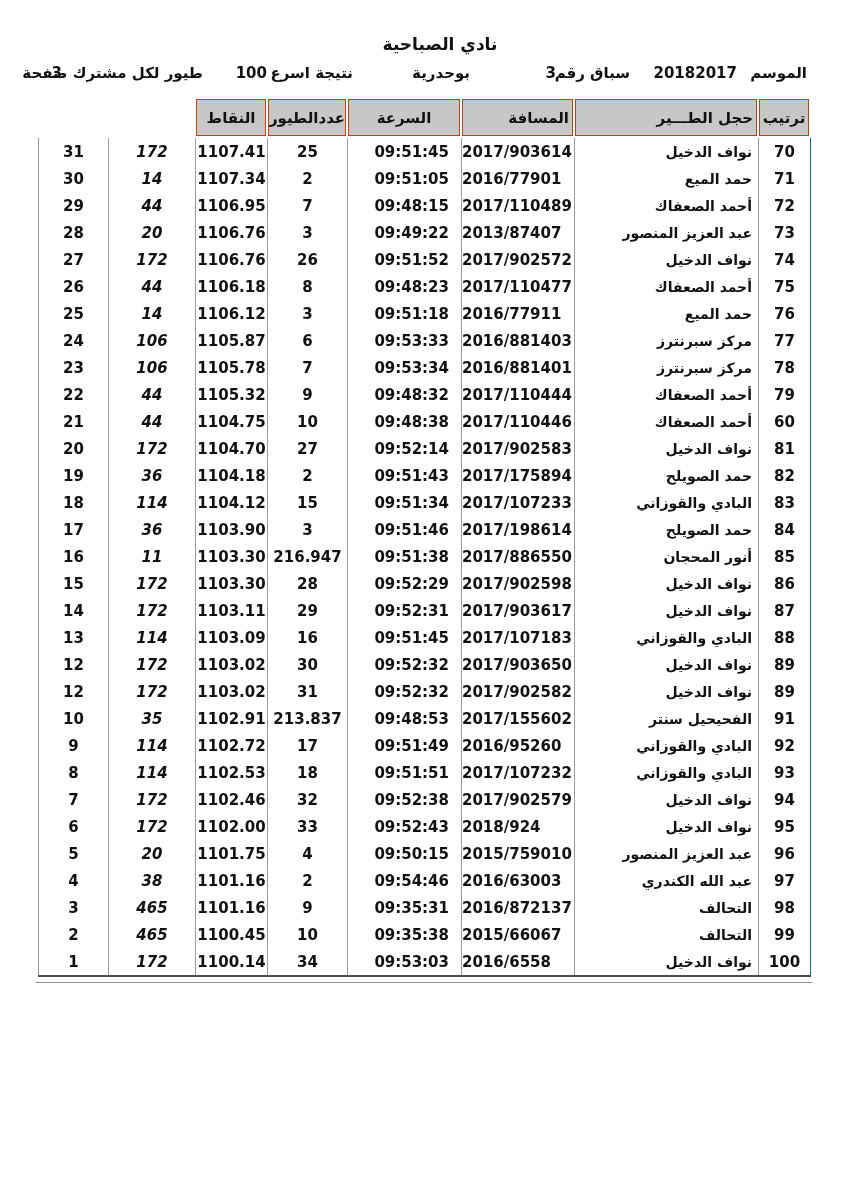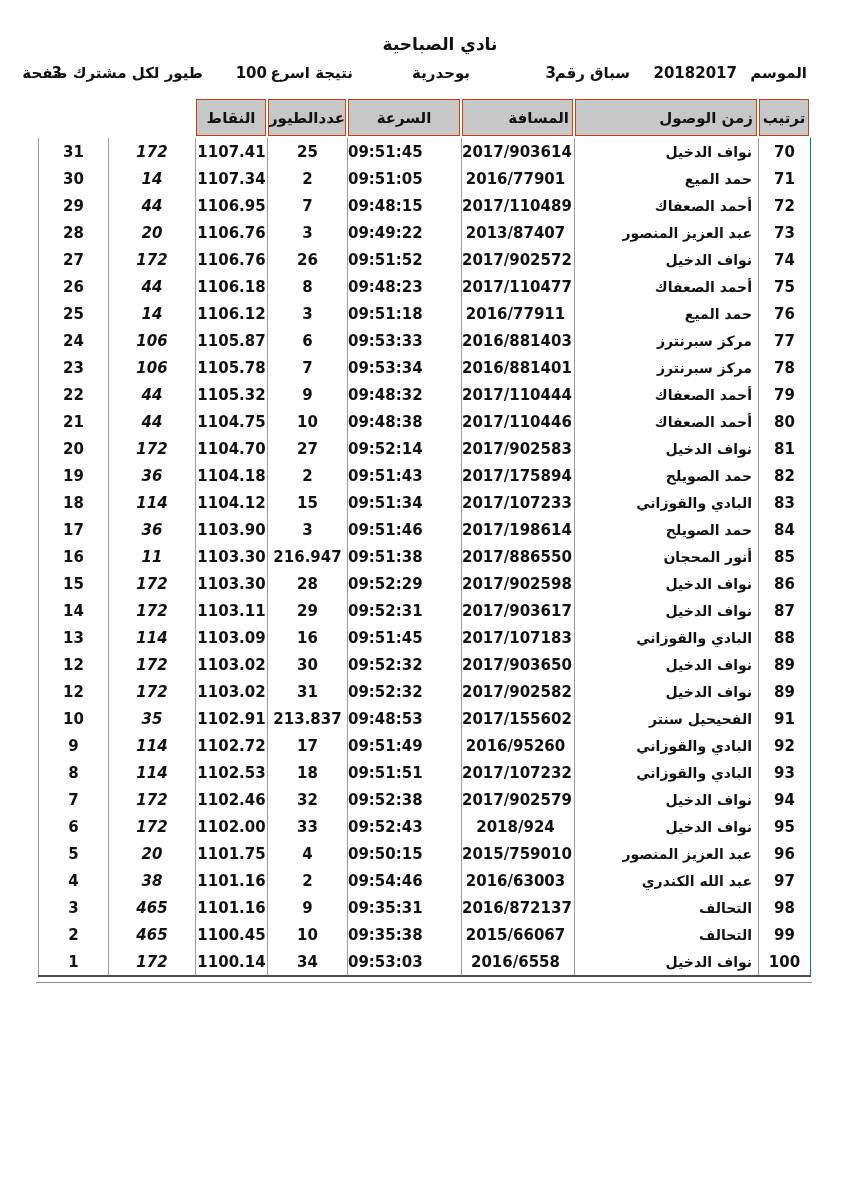--- a/index.html
+++ b/index.html
@@ -102,22 +102,22 @@
     font-size: 15px;
     border-left: 1px solid #9b9b9b;
     white-space: nowrap;
     overflow: hidden;
   }
   table.results td:first-child {
     border-right: 1px solid #0f766e;
   }
   .c-rank   { text-align: center; }
   .c-name   { text-align: right; padding-right: 6px !important; font-size: 14px !important; }
-  .c-ring   { direction: ltr; text-align: center; padding-right: 5px !important; }
-  .c-time   { direction: ltr; text-align: left; padding-right: 12px !important; }
+  .c-ring   { direction: ltr; text-align: left; padding-right: 5px !important; }
+  .c-time   { direction: ltr; text-align: right; padding-right: 12px !important; }
   .c-dist   { direction: ltr; text-align: center; }
   .c-speed  { direction: ltr; text-align: center; }
   .c-birds  { text-align: center; font-style: italic; }
   .c-points { text-align: center; }
   .bottom-line {
     position: absolute;
     left: 36px;
     top: 982px;
     width: 776px;
     height: 1px;
@@ -139,21 +139,21 @@
     <span class="i-location">بوحدرية</span>
     <span class="i-result-label">نتيجة اسرع</span>
     <span class="i-result-value">100</span>
     <span class="i-result-suffix">طيور لكل مشترك صفحة</span>
     <span class="i-page-value">3</span>
   </div>
 
   <div class="table-wrap">
     <div class="thead">
       <div class="th">ترتيب</div>
-      <div class="th ha">زمن الوصول</div>
+      <div class="th ha">حجل الطـــير</div>
       <div class="th ha">المسافة</div>
       <div class="th">السرعة</div>
       <div class="th">عددالطيور</div>
       <div class="th">النقاط</div>
     </div>
 
     <table class="results" dir="rtl">
       <colgroup>
         <col style="width:52px">
           <col style="width:184px">
@@ -259,21 +259,21 @@
     <td class="c-rank">79</td>
     <td class="c-name">أحمد الصعفاك</td>
     <td class="c-ring">2017/110444</td>
     <td class="c-time">09:48:32</td>
     <td class="c-dist">9</td>
     <td class="c-speed">1105.32</td>
     <td class="c-birds">44</td>
     <td class="c-points">22</td>
   </tr>
           <tr>
-    <td class="c-rank">80</td>
+    <td class="c-rank">60</td>
     <td class="c-name">أحمد الصعفاك</td>
     <td class="c-ring">2017/110446</td>
     <td class="c-time">09:48:38</td>
     <td class="c-dist">10</td>
     <td class="c-speed">1104.75</td>
     <td class="c-birds">44</td>
     <td class="c-points">21</td>
   </tr>
           <tr>
     <td class="c-rank">81</td>

